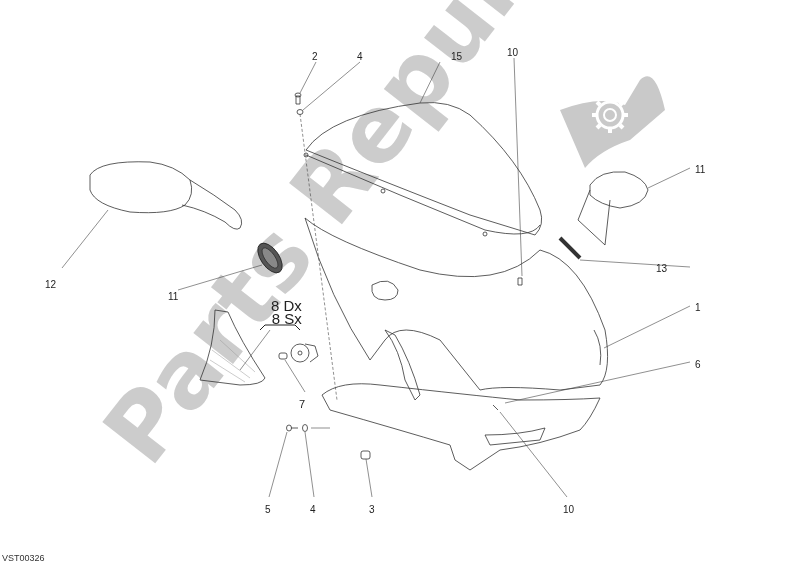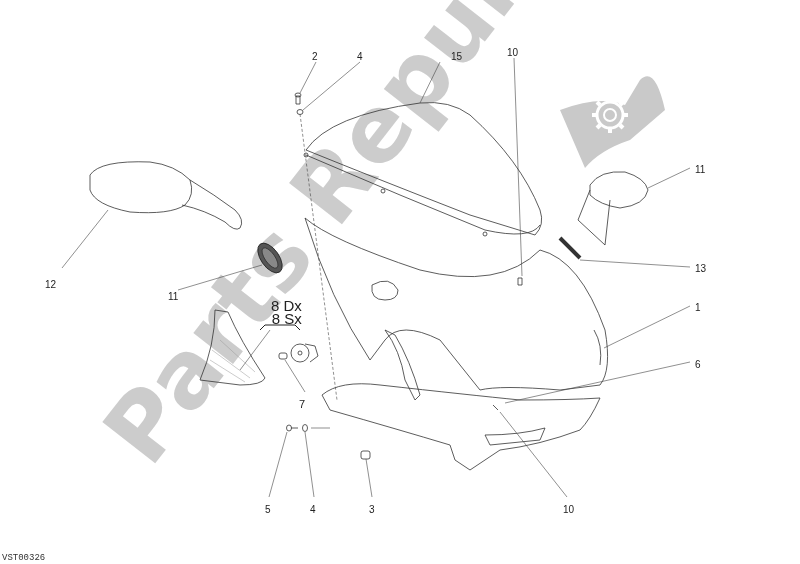--- a/index.html
+++ b/index.html
@@ -1,21 +1,21 @@
 <!DOCTYPE html>
 <html><head>
 <meta charset="utf-8">
 <style>
   html, body { margin: 0; padding: 0; background: #ffffff; }
   body { width: 800px; height: 564px; position: relative; overflow: hidden;
          font-family: "Liberation Sans", sans-serif; }
   #diagram { position: absolute; left: 0; top: 0; width: 800px; height: 564px; }
   .callout { position: absolute; font-size: 10px; color: #222; line-height: 1; }
   .callout-mid { font-size: 11px; }
-  .doc-code { position: absolute; left: 2px; top: 553px; font-size: 9px; color: #333; font-family: Liberation Mono, monospace; }
+  .doc-code { position: absolute; left: 2px; top: 553px; font-size: 9px; color: #333; }
   .variant { position: absolute; font-size: 15px; color: #222; line-height: 13px; text-align: right; }
 </style>
 </head>
 <body>
 
 <div id="diagram">
   <svg width="800" height="564" viewBox="0 0 800 564" xmlns="http://www.w3.org/2000/svg">
 
     <g fill="#cccccc">
       <text x="0" y="0" font-family="DejaVu Sans, sans-serif" font-weight="bold" font-size="92" transform="translate(150,470) rotate(-52)" fill="#cacaca" opacity="0.95">Parts Republik</text>
@@ -127,21 +127,21 @@
       </g>
     </g>
   </svg>
 
   
   <span class="callout" style="left:312px;top:52px">2</span>
   <span class="callout" style="left:357px;top:52px">4</span>
   <span class="callout" style="left:451px;top:52px">15</span>
   <span class="callout" style="left:507px;top:48px">10</span>
   <span class="callout" style="left:695px;top:165px">11</span>
-  <span class="callout" style="left:695px;top:264px">13</span>
+  <span class="callout" style="left:656px;top:264px">13</span>
   <span class="callout" style="left:695px;top:303px">1</span>
   <span class="callout" style="left:45px;top:280px">12</span>
   <span class="callout" style="left:168px;top:292px">11</span>
   <span class="callout callout-mid" style="left:299px;top:399px">7</span>
   <span class="callout" style="left:695px;top:360px">6</span>
   <span class="callout" style="left:265px;top:505px">5</span>
   <span class="callout" style="left:310px;top:505px">4</span>
   <span class="callout" style="left:369px;top:505px">3</span>
   <span class="callout" style="left:563px;top:505px">10</span>
 

